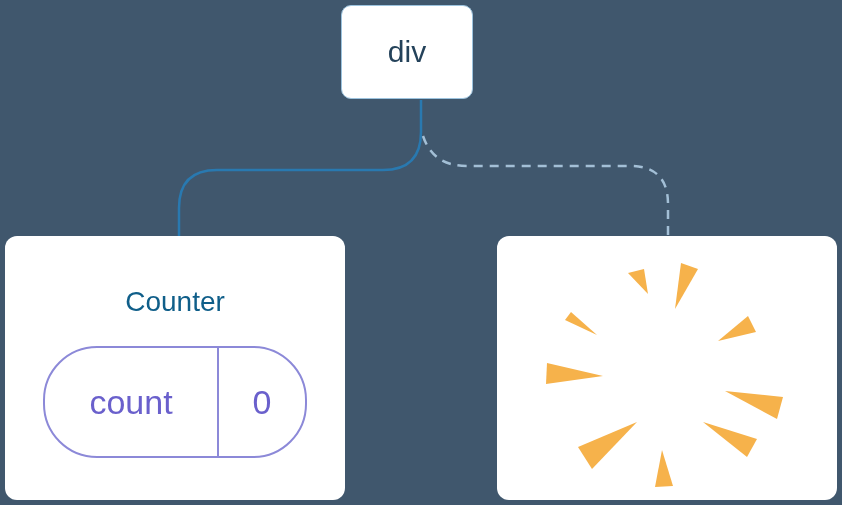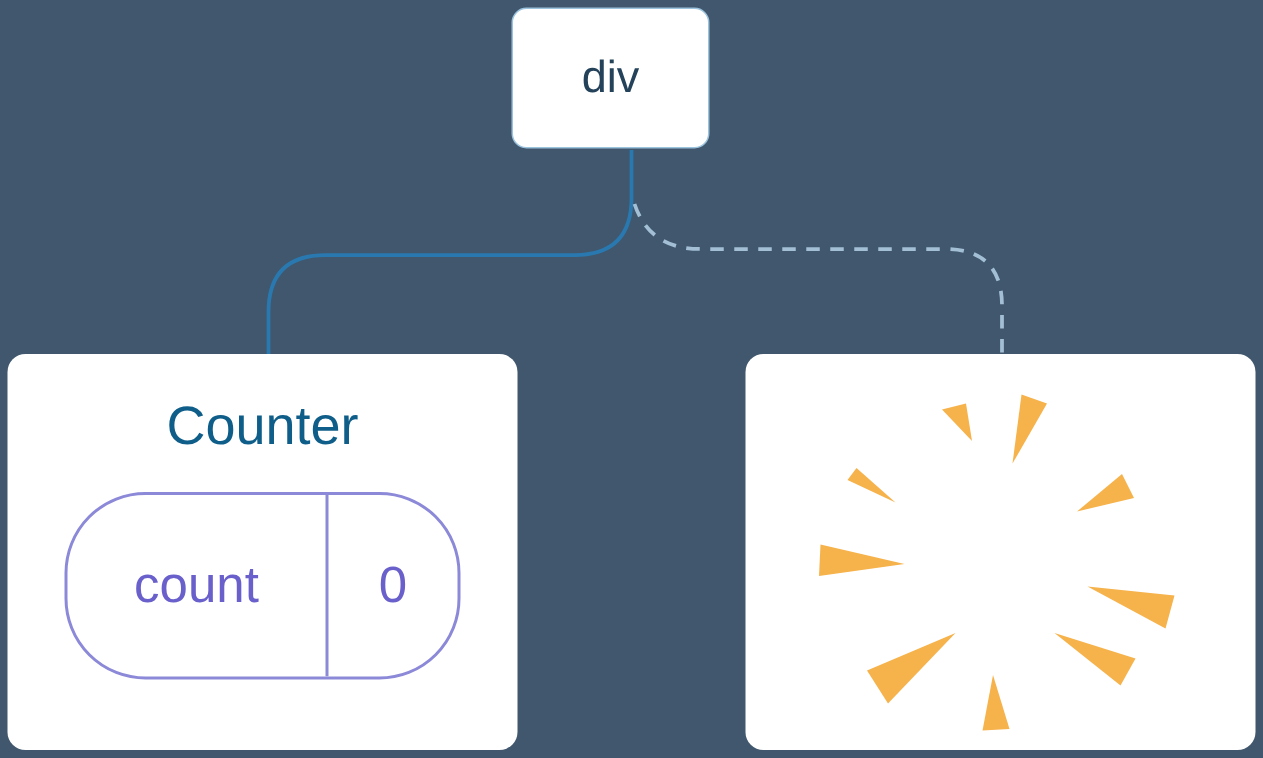--- a/index.html
+++ b/index.html
@@ -63,30 +63,30 @@
     position: absolute;
     top: 236px;
     width: 340px;
     height: 264px;
     background: var(--card-bg);
     border-radius: 12px;
   }
   .counter-card { left: 5px; }
   .poof-card { left: 497px; }
   .counter-title {
-    margin-top: 28px;
+    margin-top: 46px;
     text-align: center;
-    font-size: 36px;
+    font-size: 28px;
     line-height: 40px;
     color: var(--counter-title);
   }
   .state-pill {
     box-sizing: border-box;
     width: 264px;
-    height: 125px;
+    height: 112px;
     margin: 24px auto 0;
     border: 2px solid var(--pill-border);
     border-radius: 54px;
     display: flex;
     align-items: stretch;
     overflow: hidden;
     background: var(--card-bg);
   }
   .pill-key {
     width: 172px;

